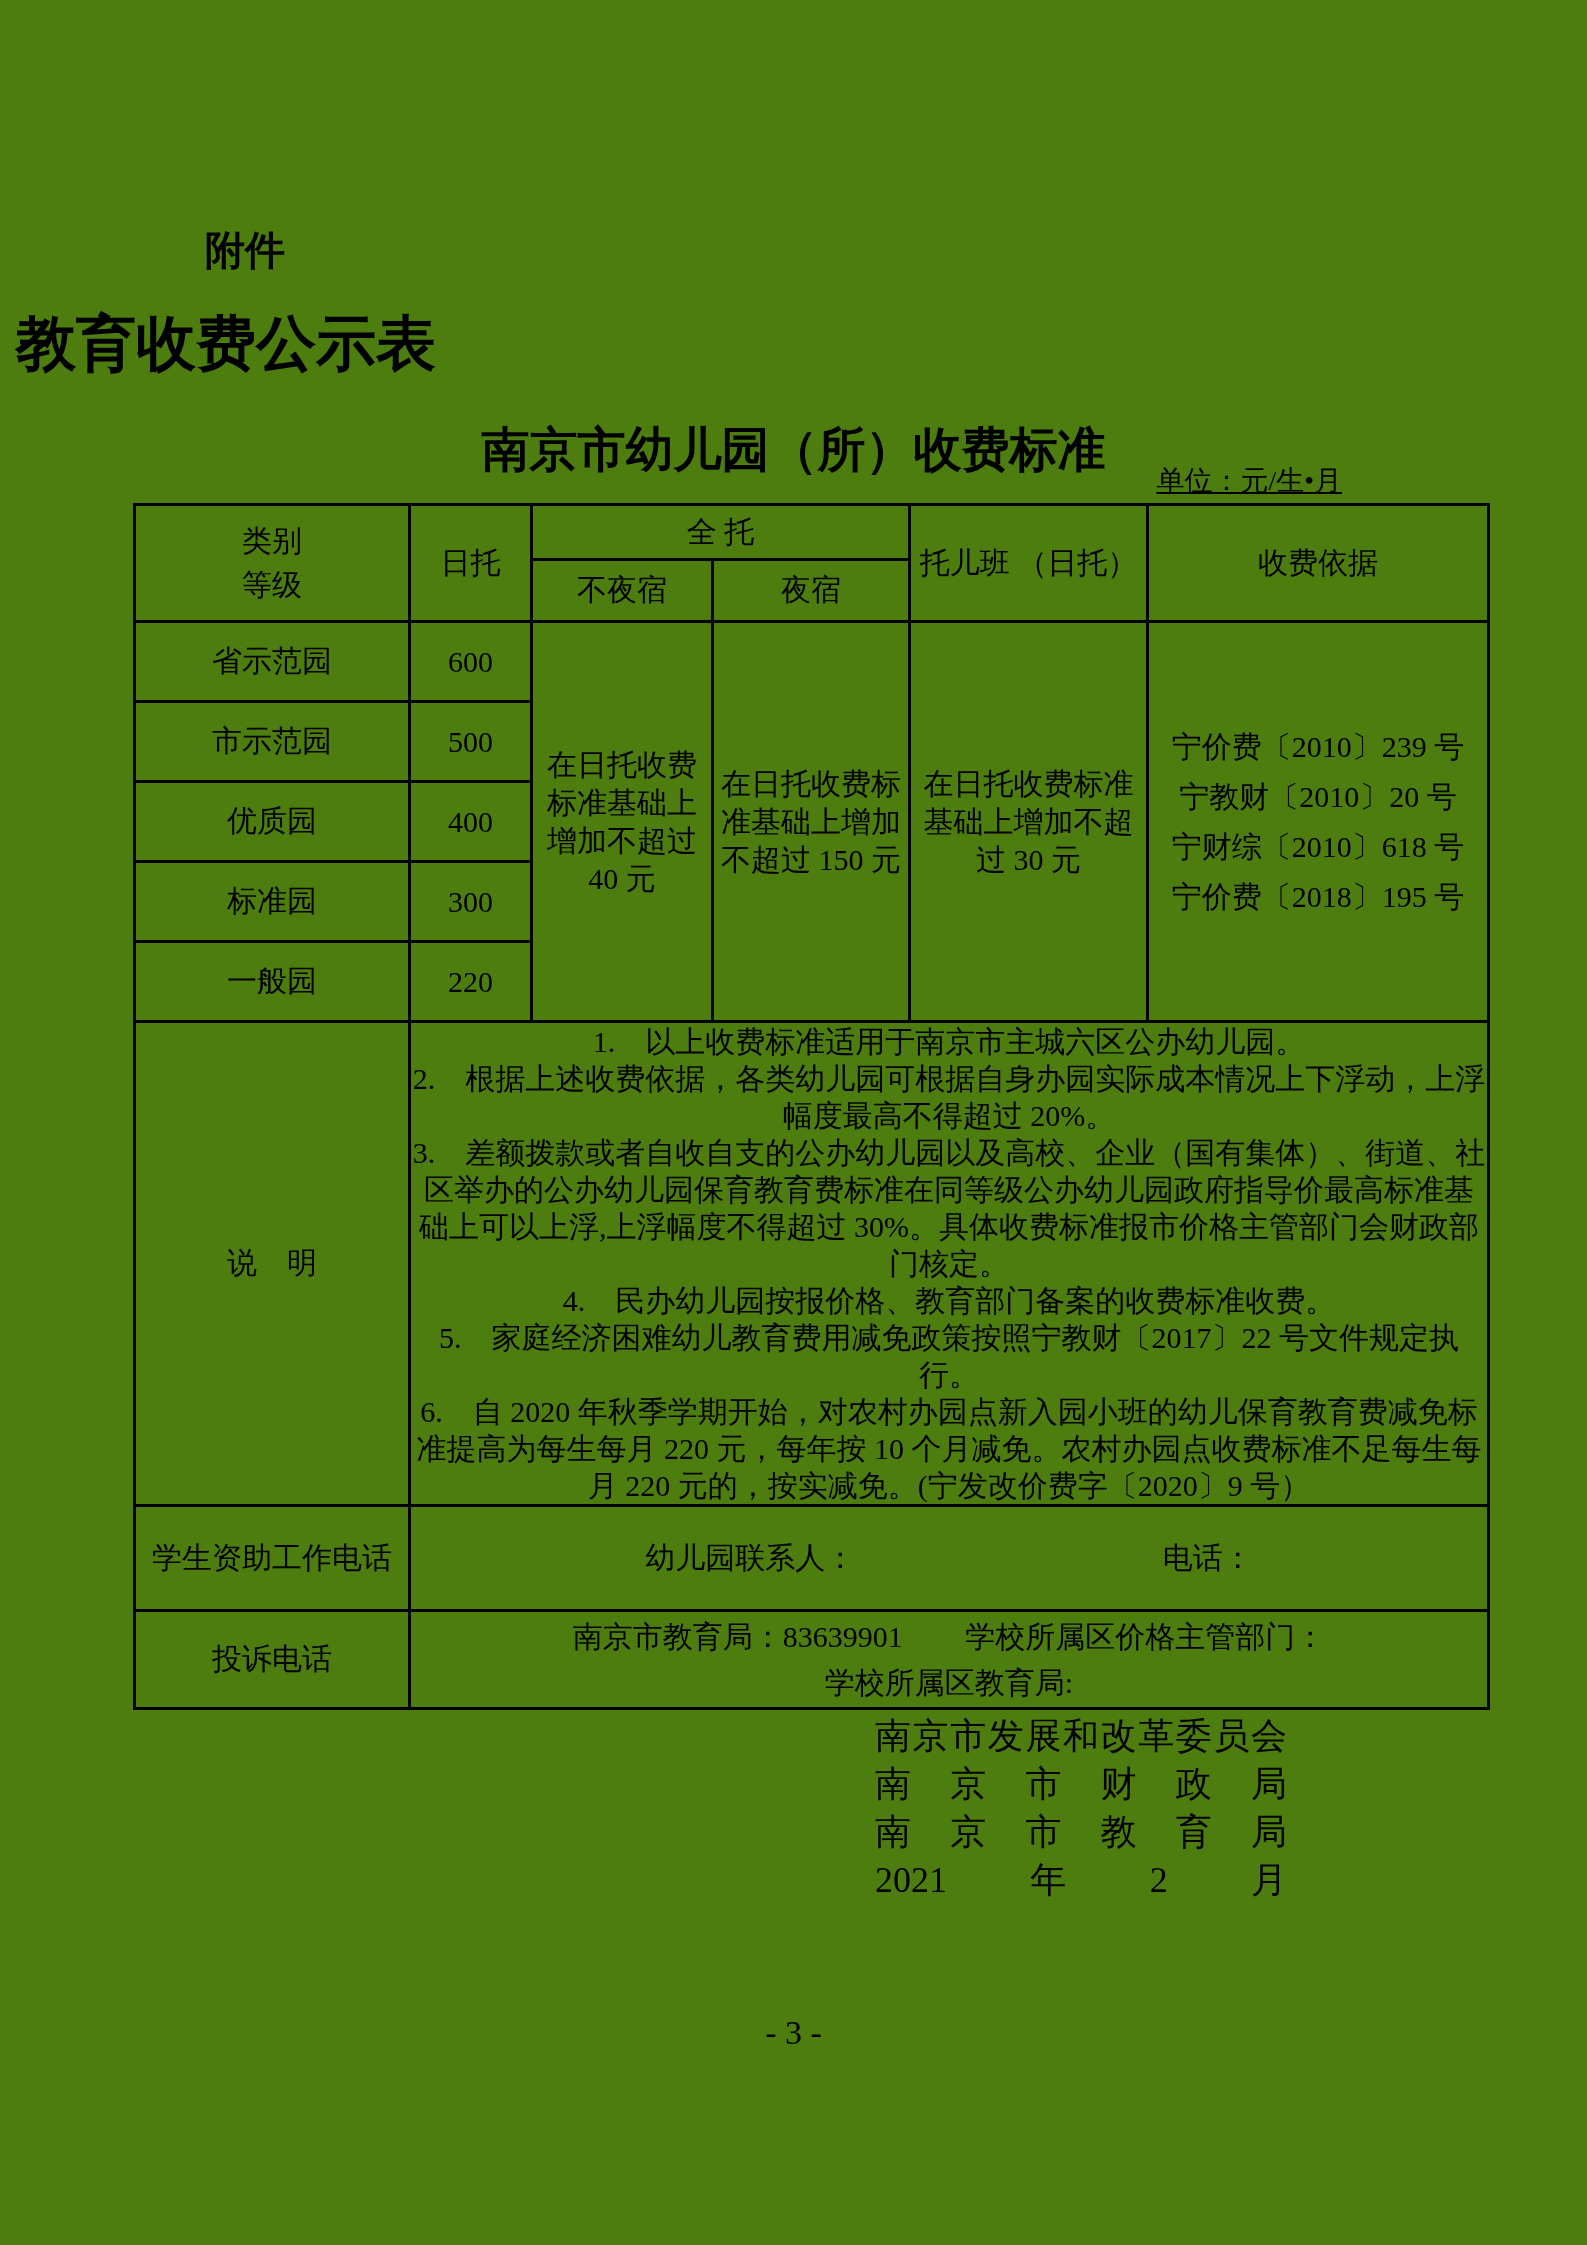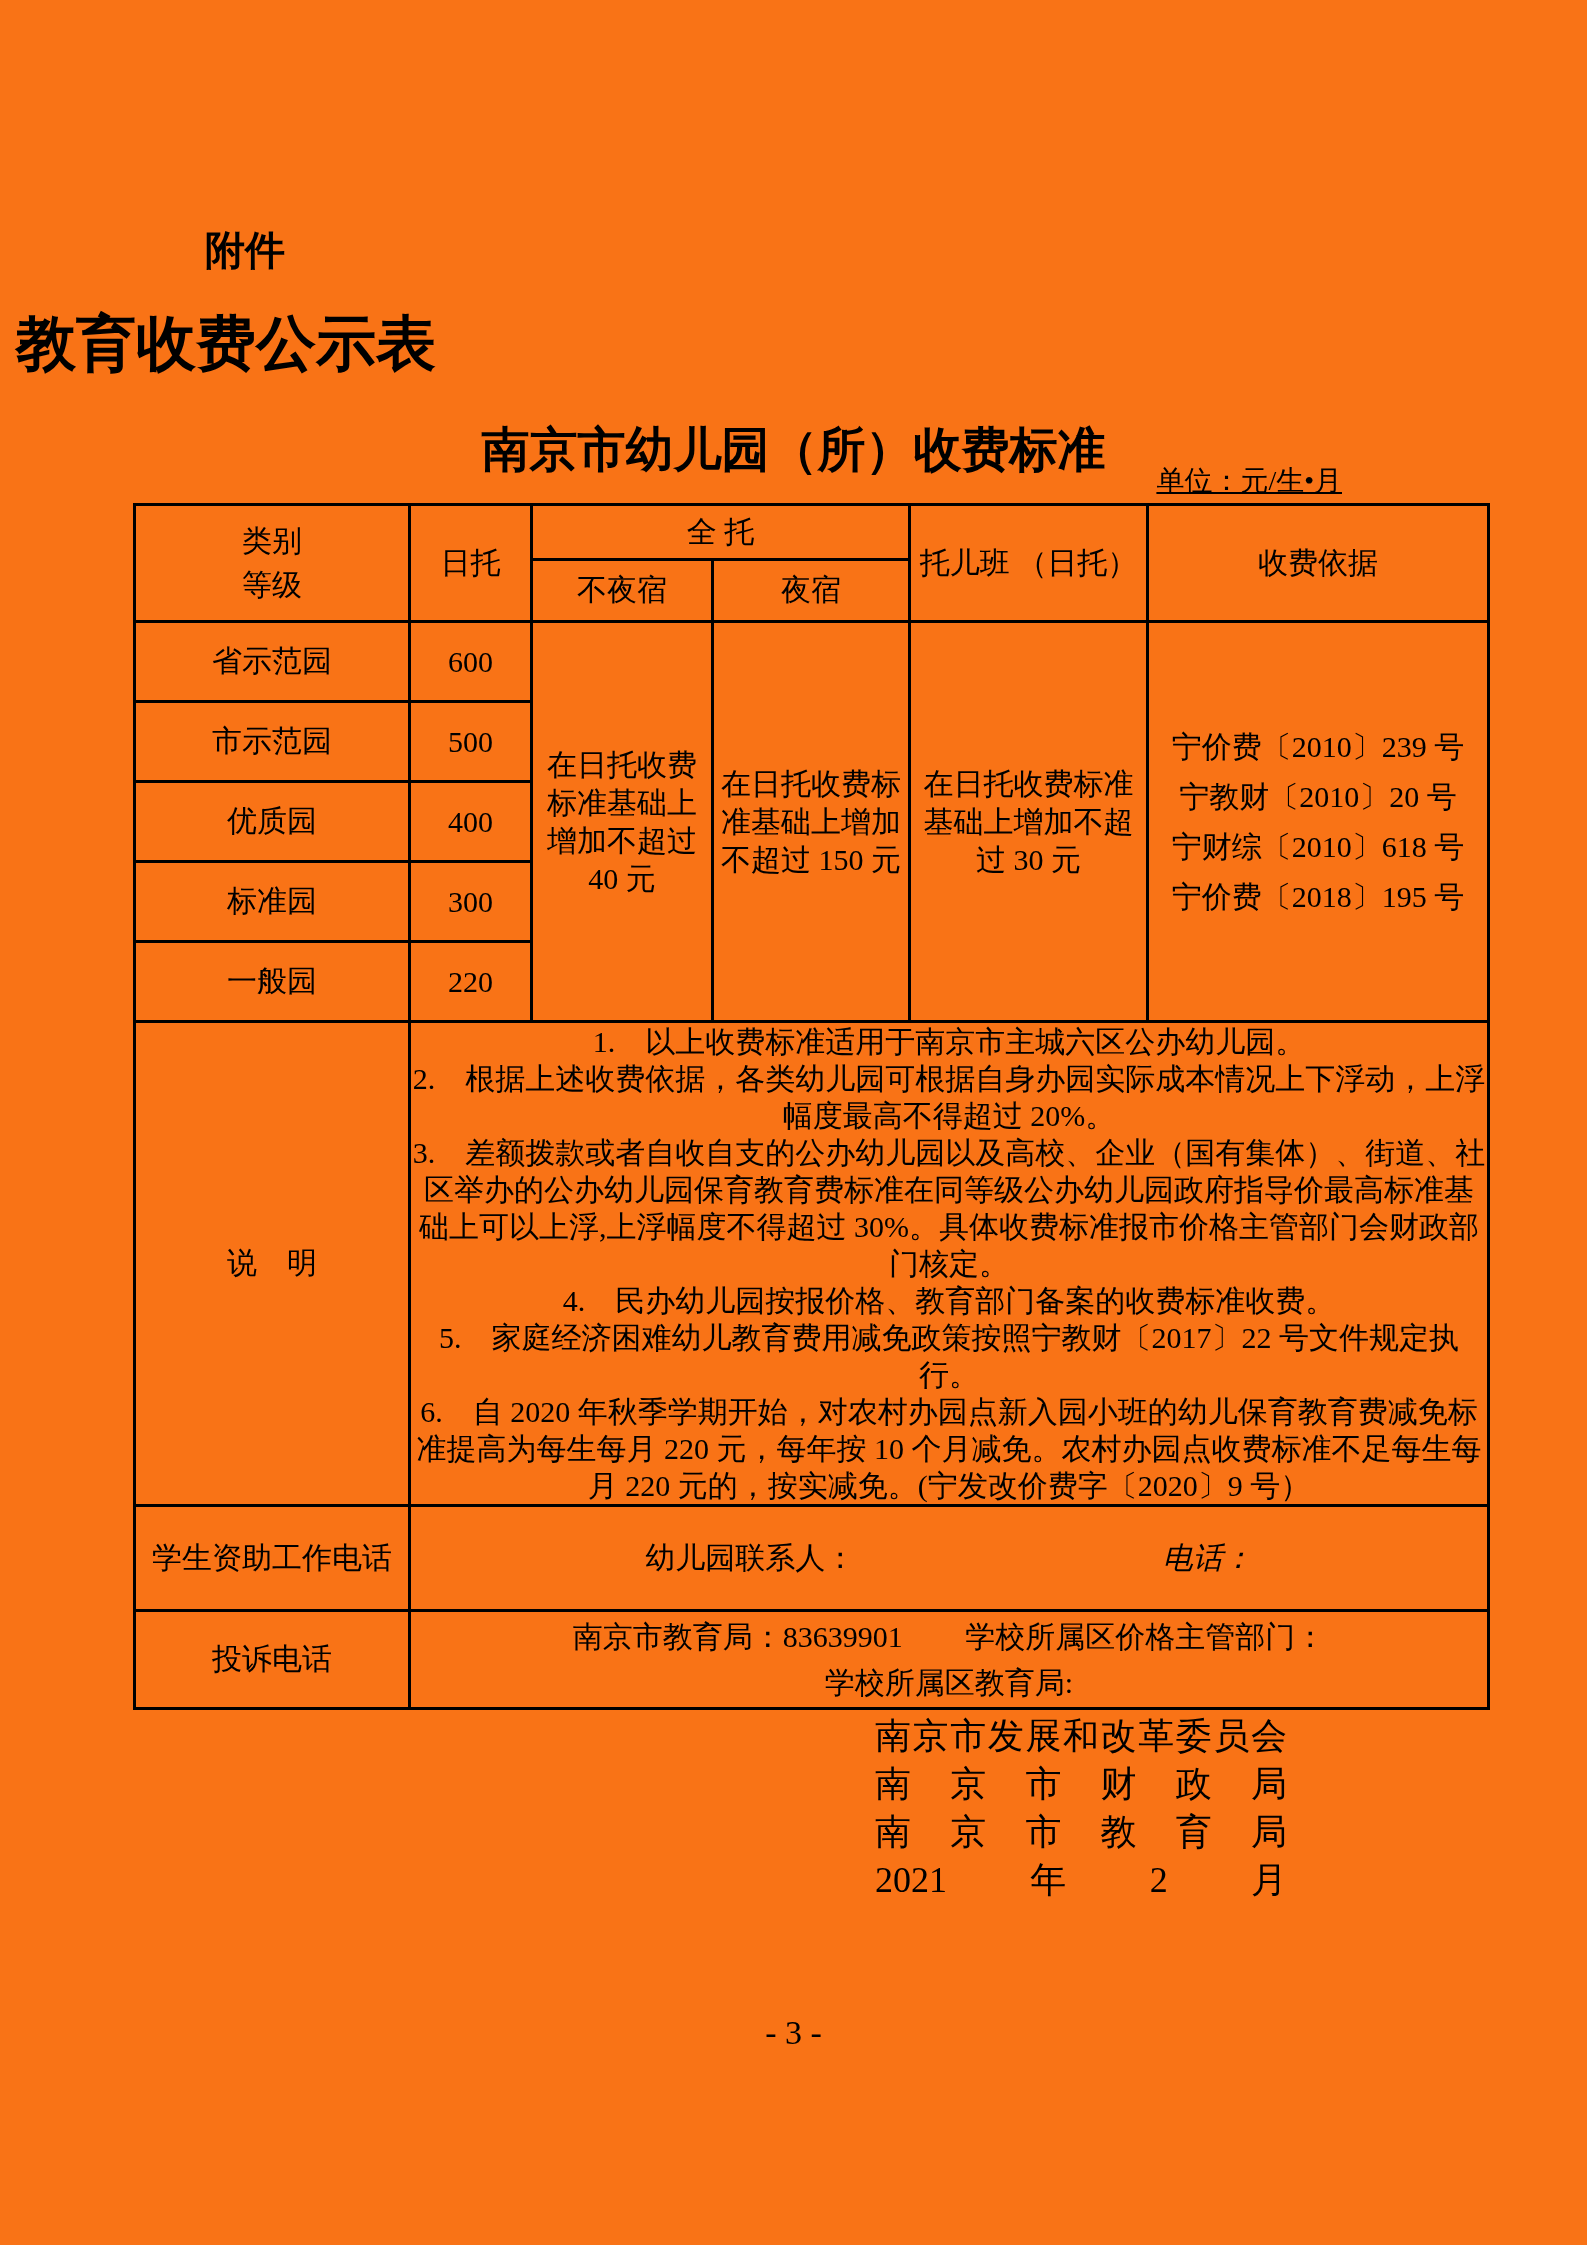--- a/index.html
+++ b/index.html
@@ -1,17 +1,17 @@
 <!DOCTYPE html>
 <html><head>
 <meta charset="utf-8">
 <style>
   html,body{margin:0;padding:0;background:#888;}
   .page{
-    position:relative; width:1587px; height:2245px; background:#f97316;
+    position:relative; width:1587px; height:2245px; background:#4d7c0f;
     font-family:"Liberation Serif","DejaVu Serif",serif; color:#000;
     margin:0 auto; overflow:hidden;
   }
   .attachment{
     position:absolute; left:205px; top:228px;
     font-family:"Liberation Sans","DejaVu Sans",sans-serif;
     font-weight:bold; font-size:40px; line-height:44px;
   }
   .title{
     position:absolute; left:0; top:288px; width:100%;
@@ -40,21 +40,21 @@
     text-align:left; font-size:28px; line-height:38px;
     padding:0 3px; vertical-align:middle;
   }
   .basis-cell{line-height:50px; font-size:30px;}
   .notes-label{font-size:30px;}
   .notes-content{
     text-align:left; vertical-align:top; padding:10px 10px 0 12px;
     font-size:28px; line-height:37px;
   }
   .aid-cell{text-align:left; padding-left:14px;}
-  .aid-cell .phone-label{margin-left:300px;font-style:italic;}
+  .aid-cell .phone-label{margin-left:300px;}
   .complaint-cell{text-align:left; padding-left:14px; line-height:46px;}
   .complaint-cell .dept-label{margin-left:55px;}
   .footer{
     position:absolute; left:875px; top:1712px; width:412px;
     font-size:36px; line-height:48px;
   }
   .footer div{
     text-align:justify; text-align-last:justify; text-justify:inter-character;
   }
   .page-number{

